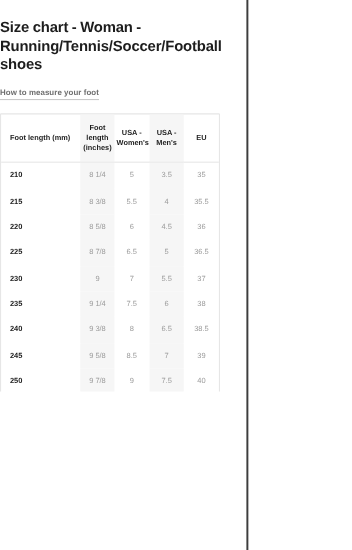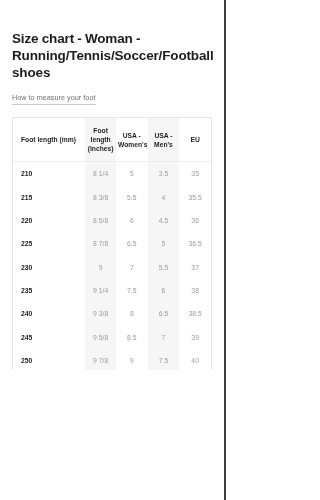--- a/index.html
+++ b/index.html
@@ -11,26 +11,26 @@
     width: 235px;
     height: 500px;
     overflow: hidden;
     font-family: "Liberation Sans", sans-serif;
     -webkit-font-smoothing: antialiased;
     position: relative;
   }
   .page {
     position: absolute;
     left: 0;
-    top: 14px;
+    top: 0;
     width: 224px;
     height: 356px;
     background: #ffffff;
     box-sizing: border-box;
-    padding: 0 12px;
+    padding: 0 0;
     overflow: hidden;
   }
   .page-title {
     margin: 0;
     padding-top: 16px;
     font-size: 13.5px;
     line-height: 17px;
     font-weight: bold;
     color: #1d1d1d;
     letter-spacing: -0.15px;
@@ -40,20 +40,21 @@
     display: inline-block;
     margin-top: 12px;
     margin-bottom: 12px;
     font-size: 7.2px;
     line-height: 10px;
     color: #6e6e6e;
     text-decoration: none;
     border-bottom: 1px solid #c9c9c9;
     padding-bottom: 1px;
     letter-spacing: 0.05px;
+    font-weight: bold;
   }
   .size-table-wrap {
     width: 200px;
     border: 1px solid #e6e6e6;
     border-radius: 1px;
     background: #ffffff;
     box-sizing: border-box;
     overflow: hidden;
   }
   table.size-table {

